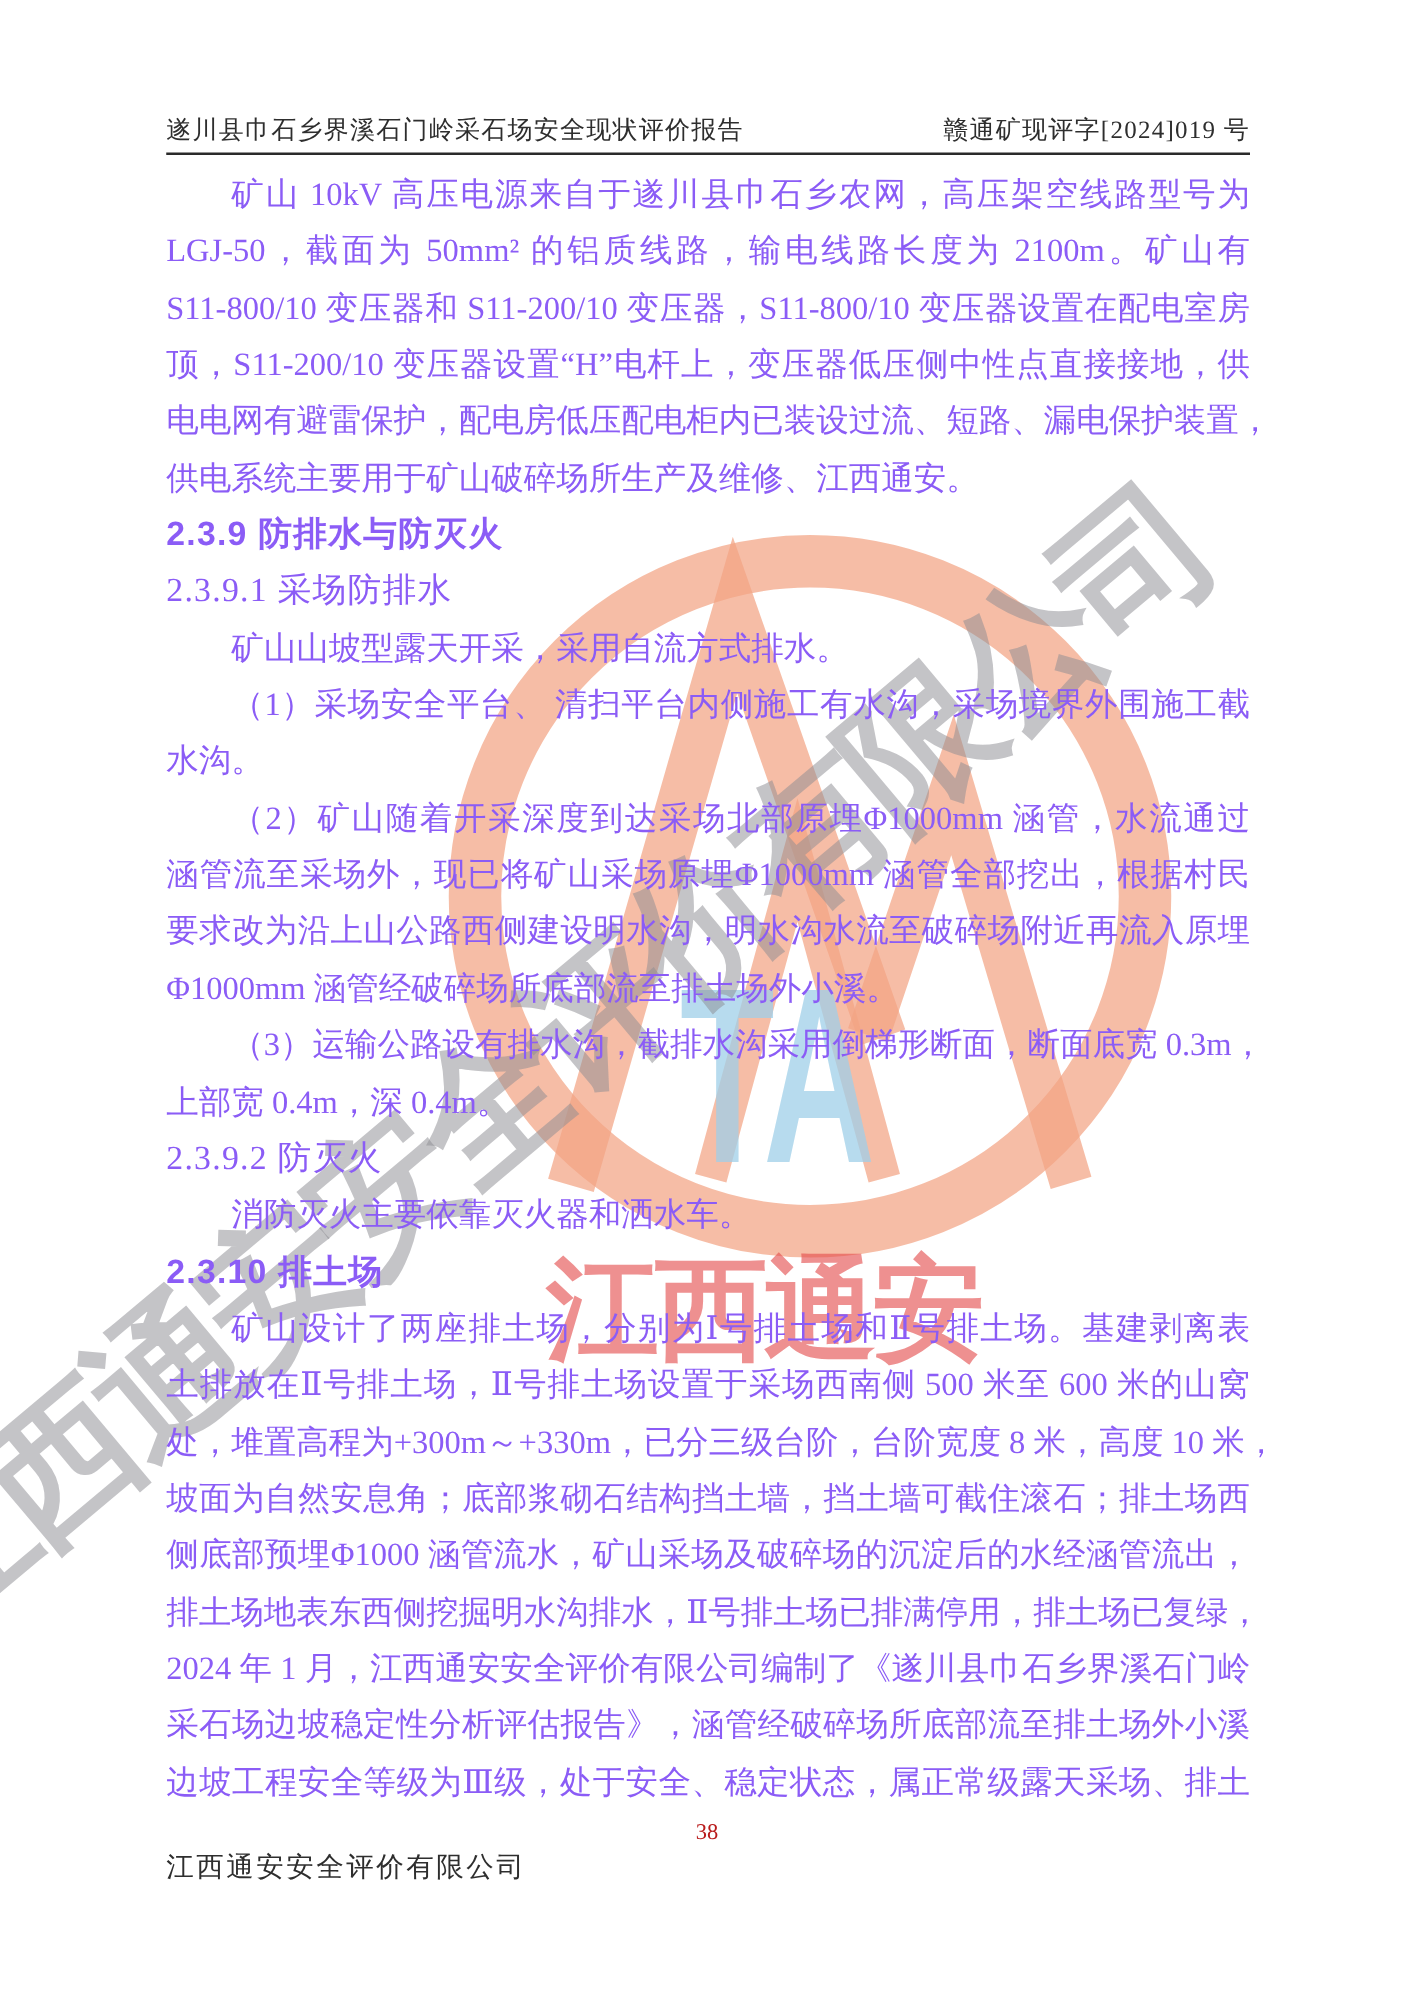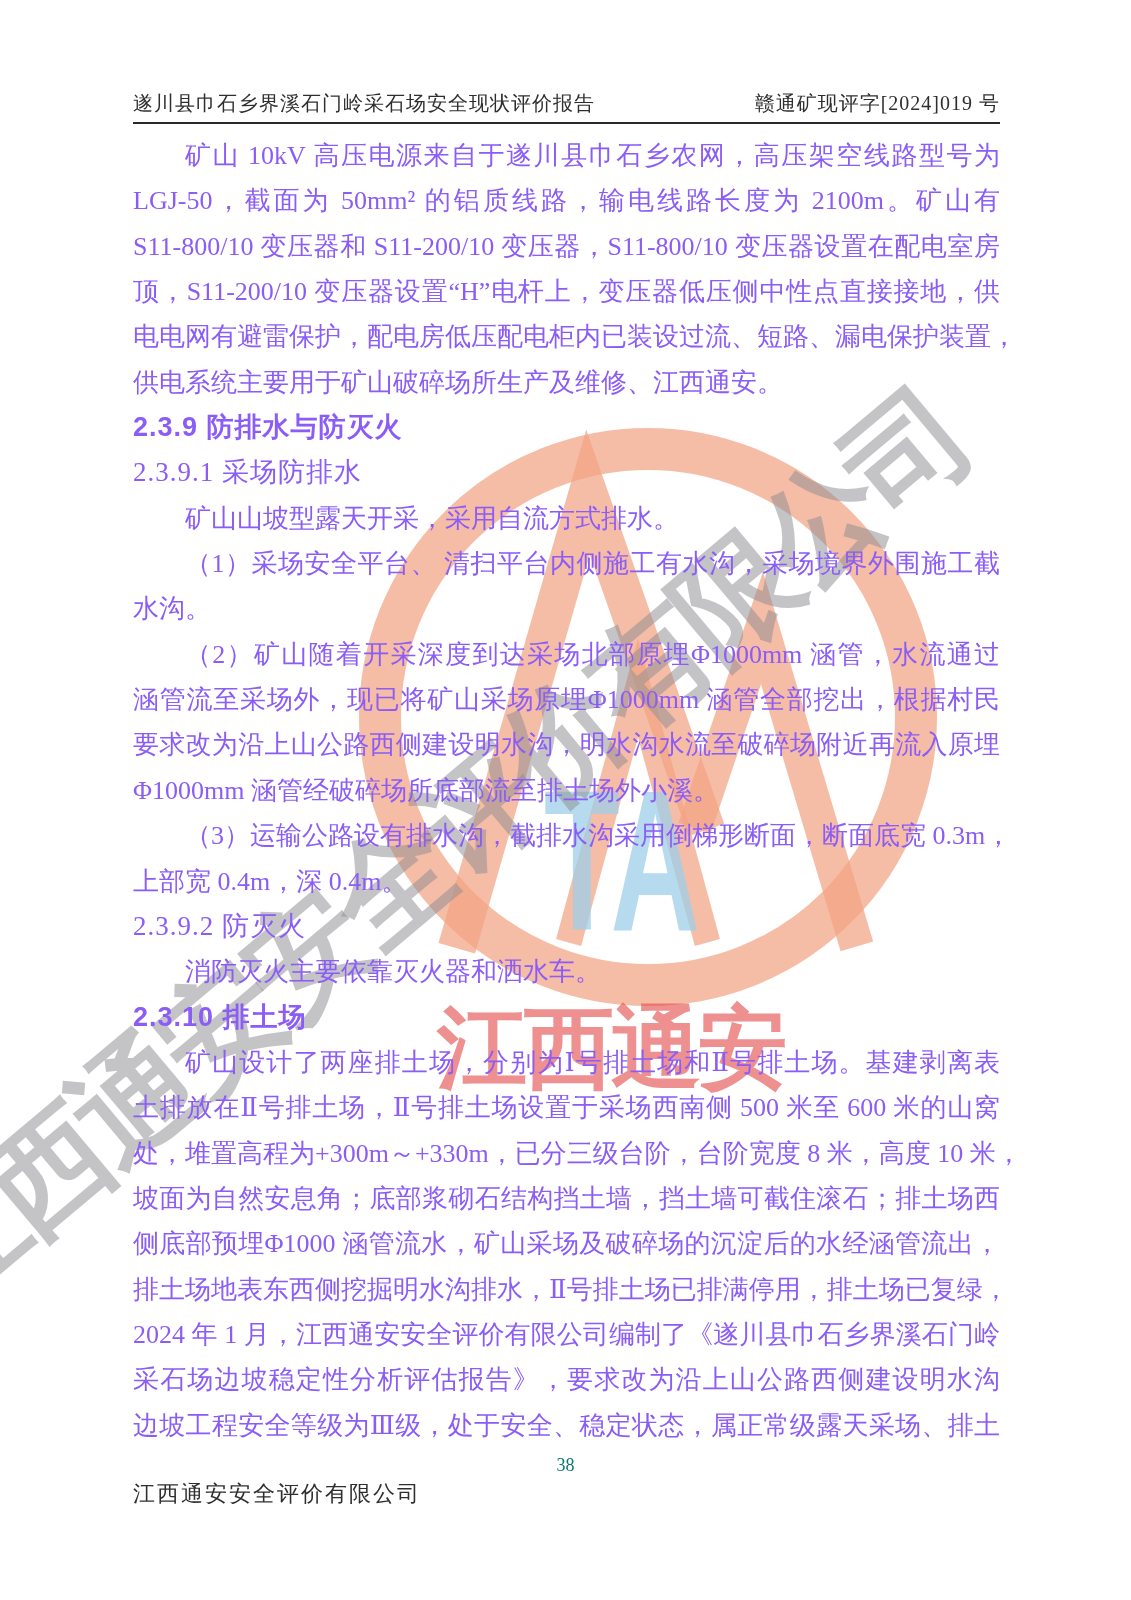--- a/index.html
+++ b/index.html
@@ -55,21 +55,21 @@
   .line.just{text-align:justify;text-align-last:justify;}
   .line.indent{padding-left:52px;}
   .line.h2{
     font-family:"Liberation Sans","DejaVu Sans",sans-serif;
     font-weight:bold;font-size:27px;letter-spacing:1px;
   }
   .line.h3{font-size:27px;letter-spacing:1px;}
   
   #page-number{
     position:absolute;left:0;width:1131px;top:1455px;
-    text-align:center;font-size:18px;color:#0f766e;
+    text-align:center;font-size:18px;color:#b91c1c;
     z-index:3;
   }
   #footer-company{
     position:absolute;left:133px;top:1479px;
     font-size:22px;color:#2e2e2e;letter-spacing:2px;
     z-index:3;
   }
 </style>
 </head>
 <body>
@@ -116,20 +116,20 @@
       <div class="line h3">2.3.9.2 防灭火</div>
       <div class="line indent">消防灭火主要依靠灭火器和洒水车。</div>
       <div class="line h2">2.3.10 排土场</div>
       <div class="line indent just">矿山设计了两座排土场，分别为Ⅰ号排土场和Ⅱ号排土场。基建剥离表</div>
       <div class="line just">土排放在Ⅱ号排土场，Ⅱ号排土场设置于采场西南侧 500 米至 600 米的山窝</div>
       <div class="line just">处，堆置高程为+300m～+330m，已分三级台阶，台阶宽度 8 米，高度 10 米，</div>
       <div class="line just">坡面为自然安息角；底部浆砌石结构挡土墙，挡土墙可截住滚石；排土场西</div>
       <div class="line just">侧底部预埋Φ1000 涵管流水，矿山采场及破碎场的沉淀后的水经涵管流出，</div>
       <div class="line just">排土场地表东西侧挖掘明水沟排水，Ⅱ号排土场已排满停用，排土场已复绿，</div>
       <div class="line just">2024 年 1 月，江西通安安全评价有限公司编制了《遂川县巾石乡界溪石门岭</div>
-      <div class="line just">采石场边坡稳定性分析评估报告》，要求改为沿上山公路西侧建设明水沟</div>
+      <div class="line just">采石场边坡稳定性分析评估报告》，涵管经破碎场所底部流至排土场外小溪</div>
       <div class="line just">边坡工程安全等级为Ⅲ级，处于安全、稳定状态，属正常级露天采场、排土</div>
     </div>
 
   <div id="page-number">38</div>
   <div id="footer-company">江西通安安全评价有限公司</div>
 
 </div>
 
 </body></html>

